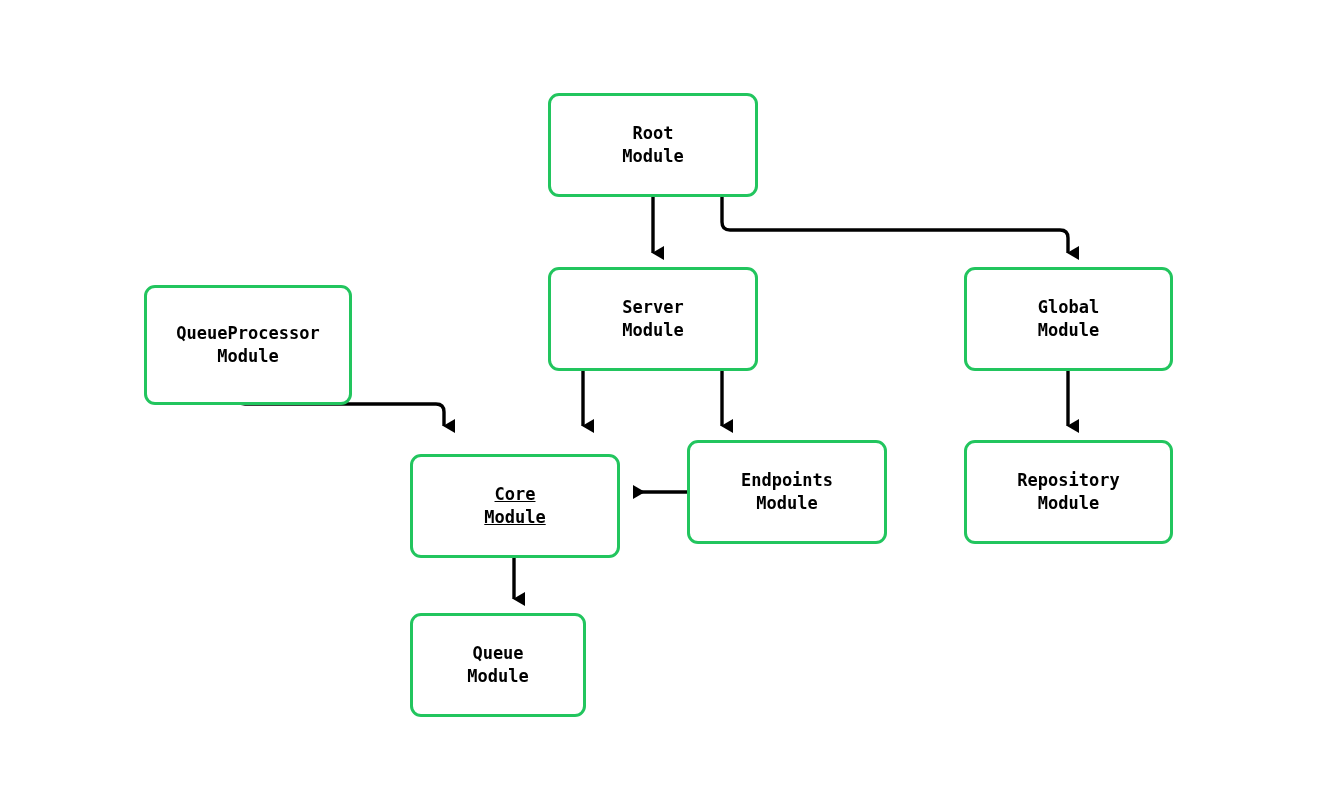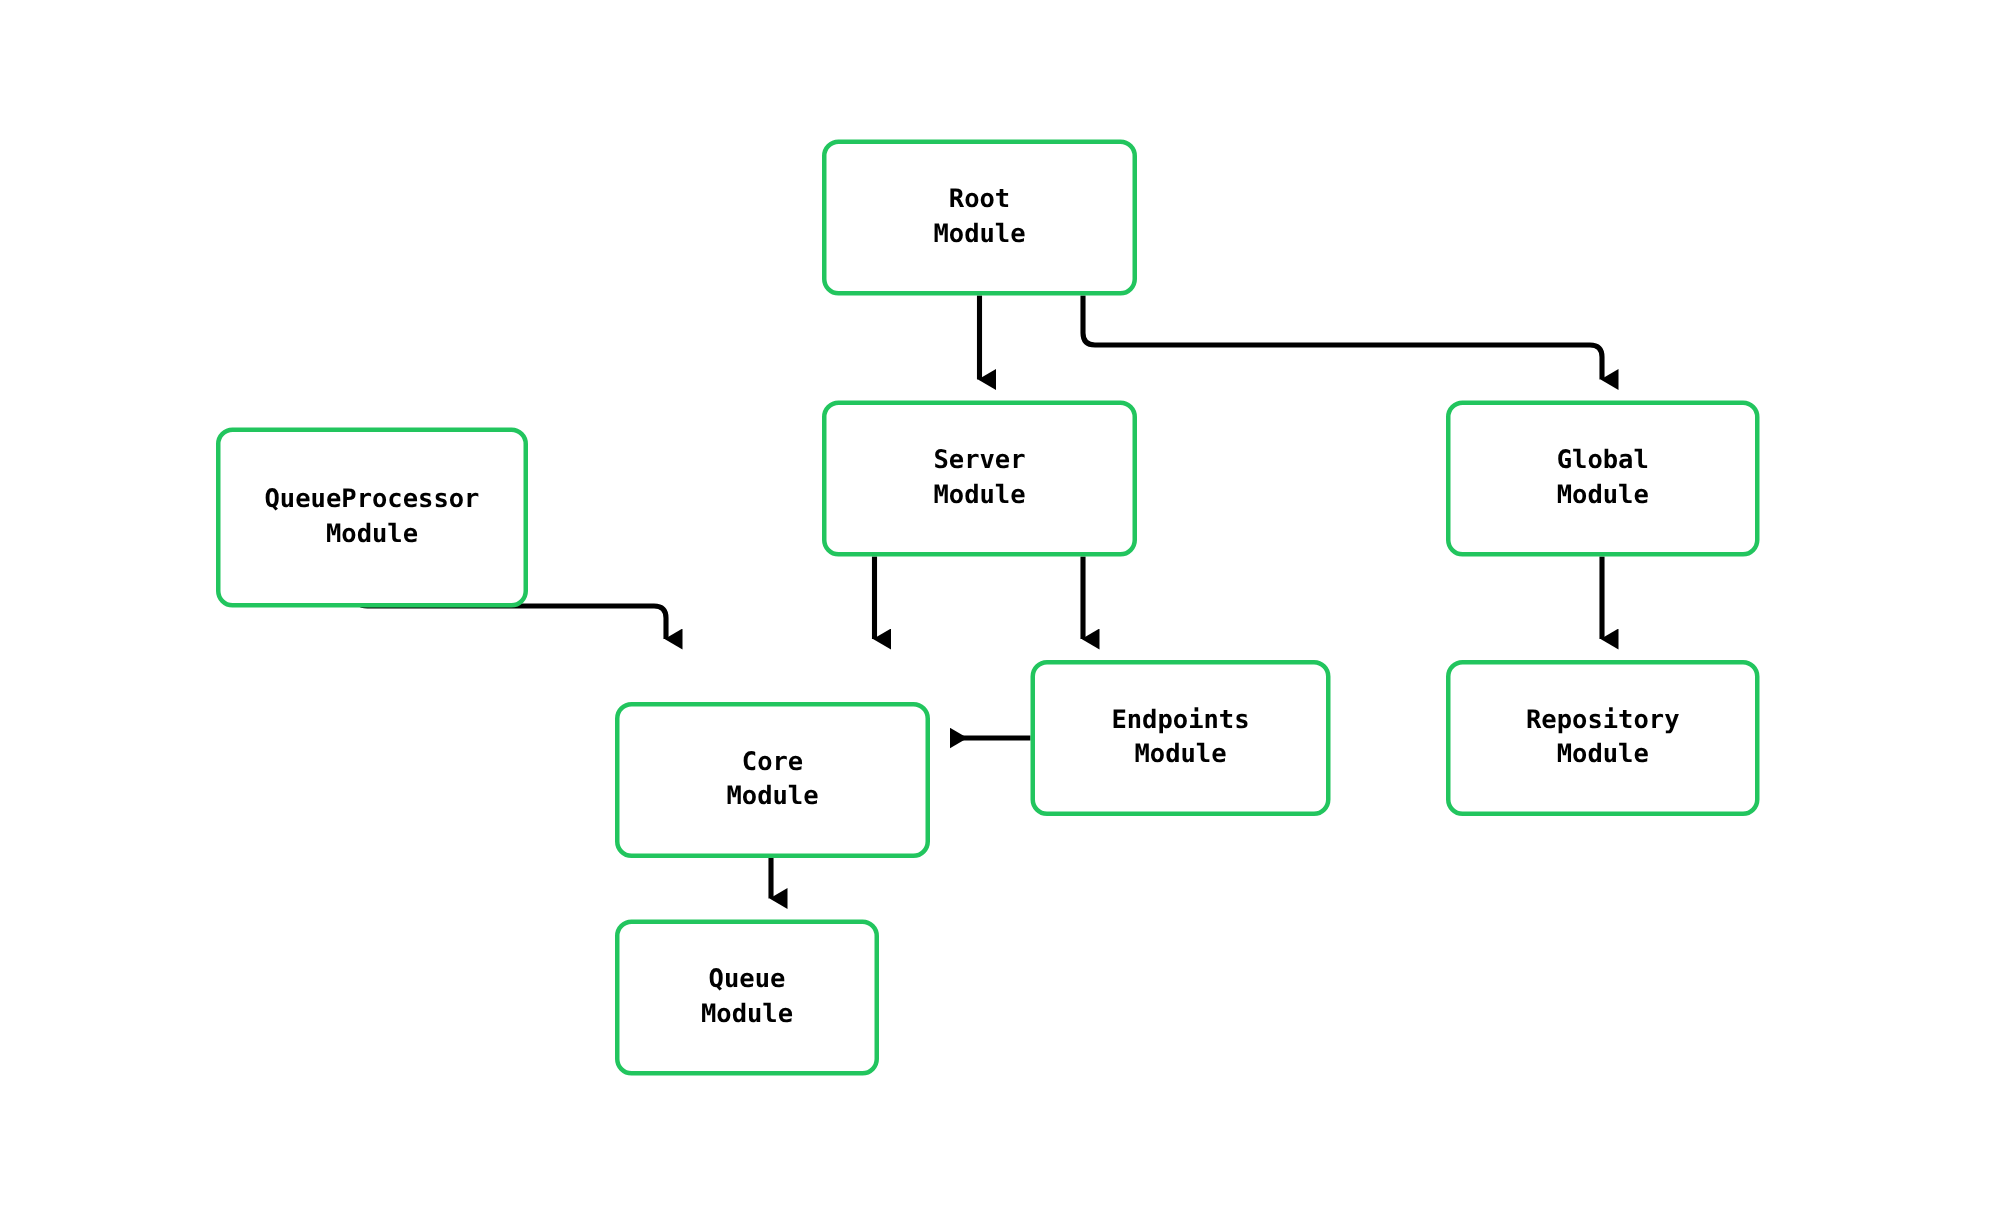--- a/index.html
+++ b/index.html
@@ -94,21 +94,21 @@
   <div class="node" style="left:548px; top:267px; width:210px; height:104px;">
     <div class="node-line">Server</div>
     <div class="node-line">Module</div>
   </div>
 
   <div class="node" style="left:964px; top:267px; width:209px; height:104px;">
     <div class="node-line">Global</div>
     <div class="node-line">Module</div>
   </div>
 
-  <div class="node" style="left:410px; top:468px; width:210px; height:104px;">
+  <div class="node" style="left:410px; top:454px; width:210px; height:104px;text-decoration:underline;">
     <div class="node-line">Core</div>
     <div class="node-line">Module</div>
   </div>
 
   <div class="node" style="left:687px; top:440px; width:200px; height:104px;">
     <div class="node-line">Endpoints</div>
     <div class="node-line">Module</div>
   </div>
 
   <div class="node" style="left:964px; top:440px; width:209px; height:104px;align-items:center;">

